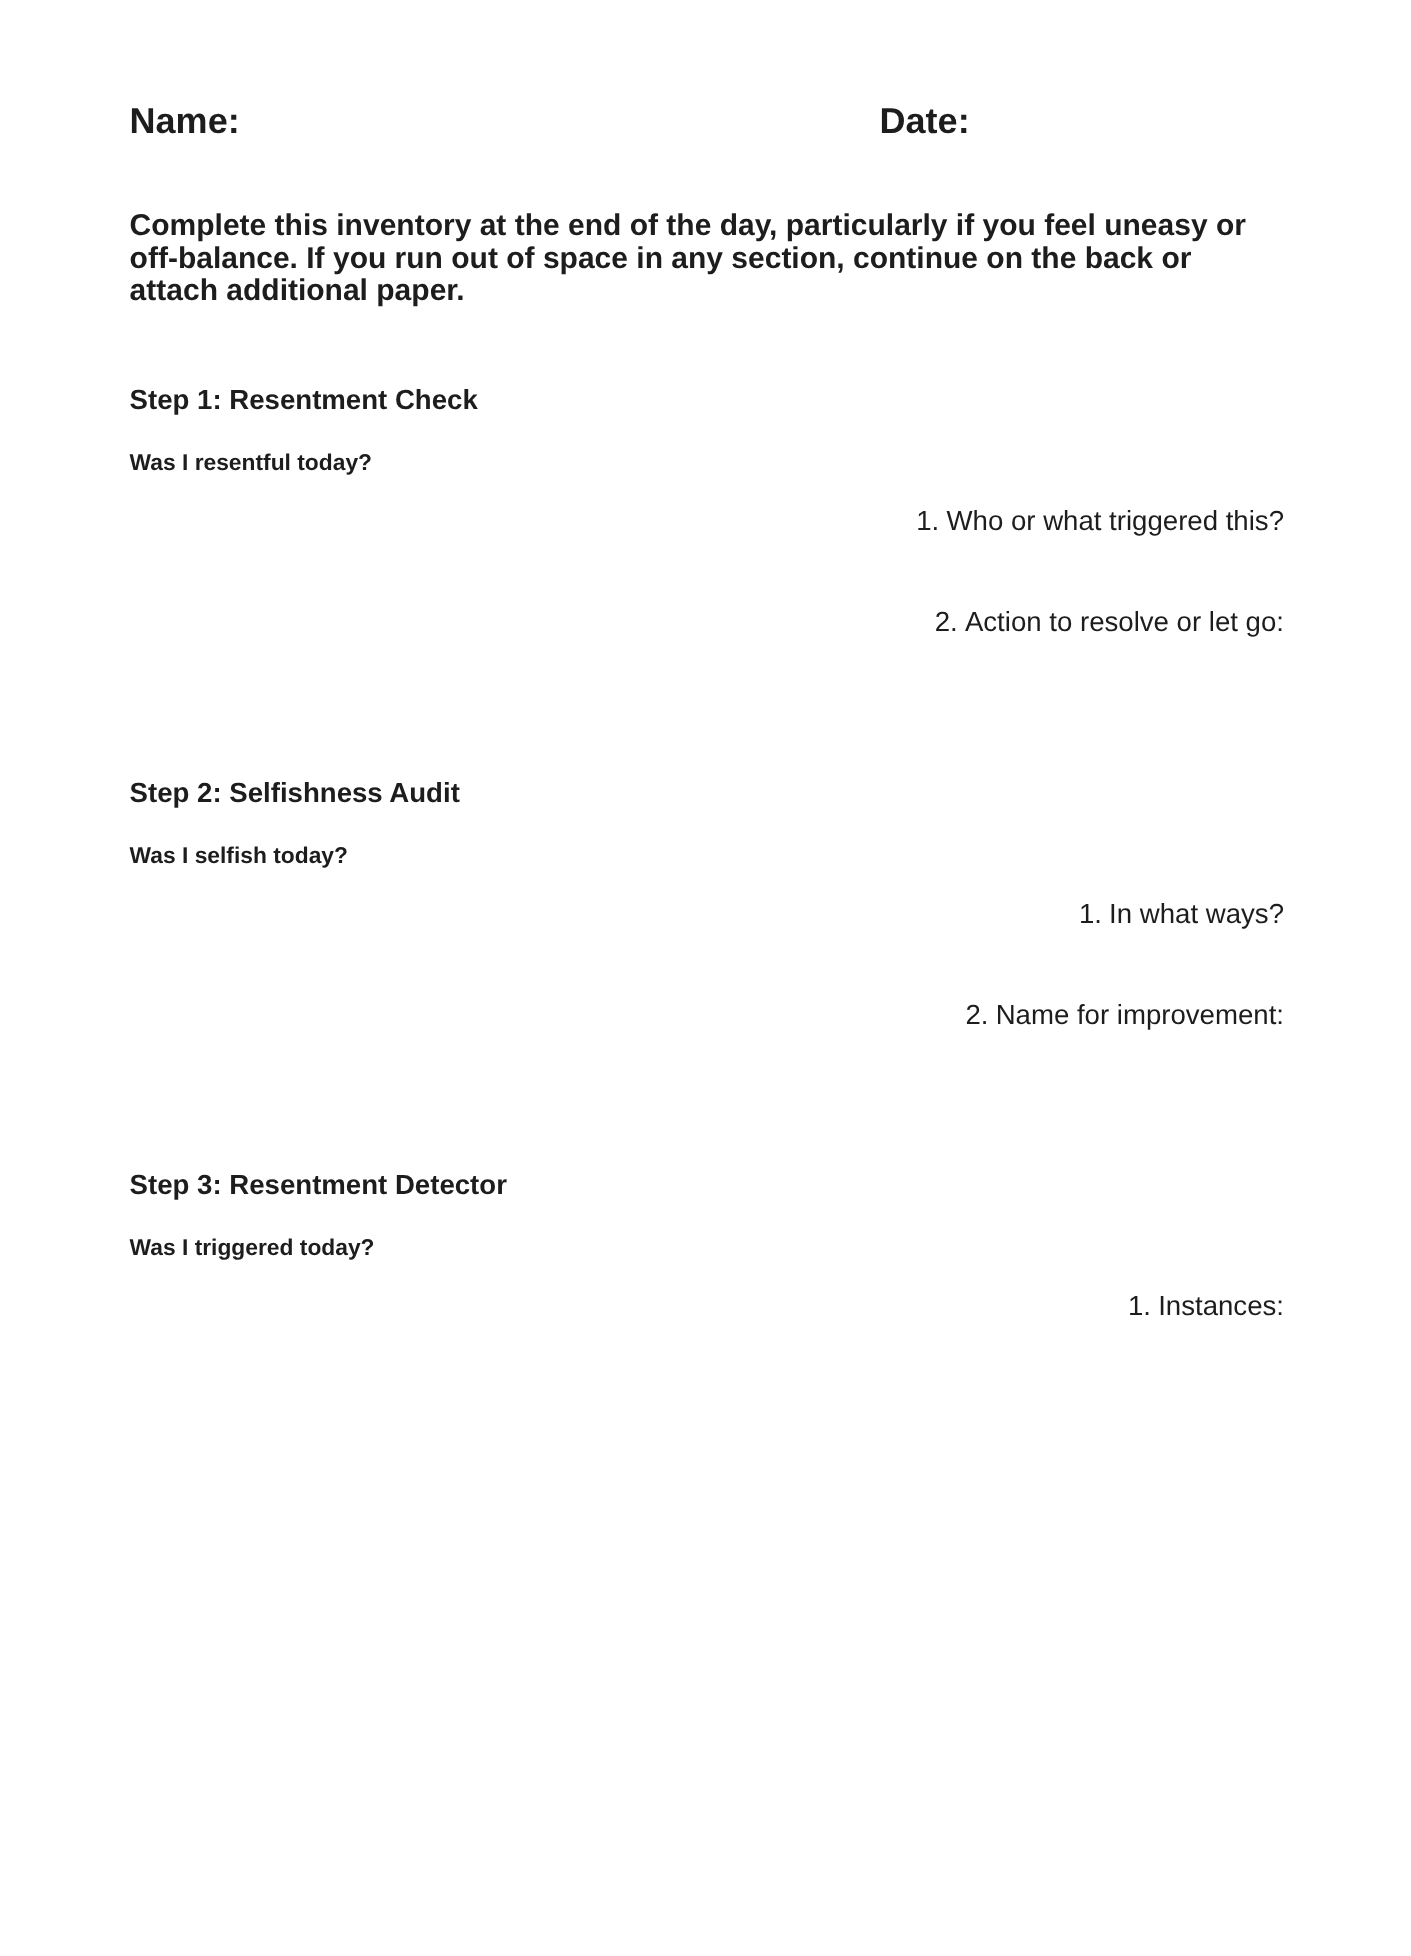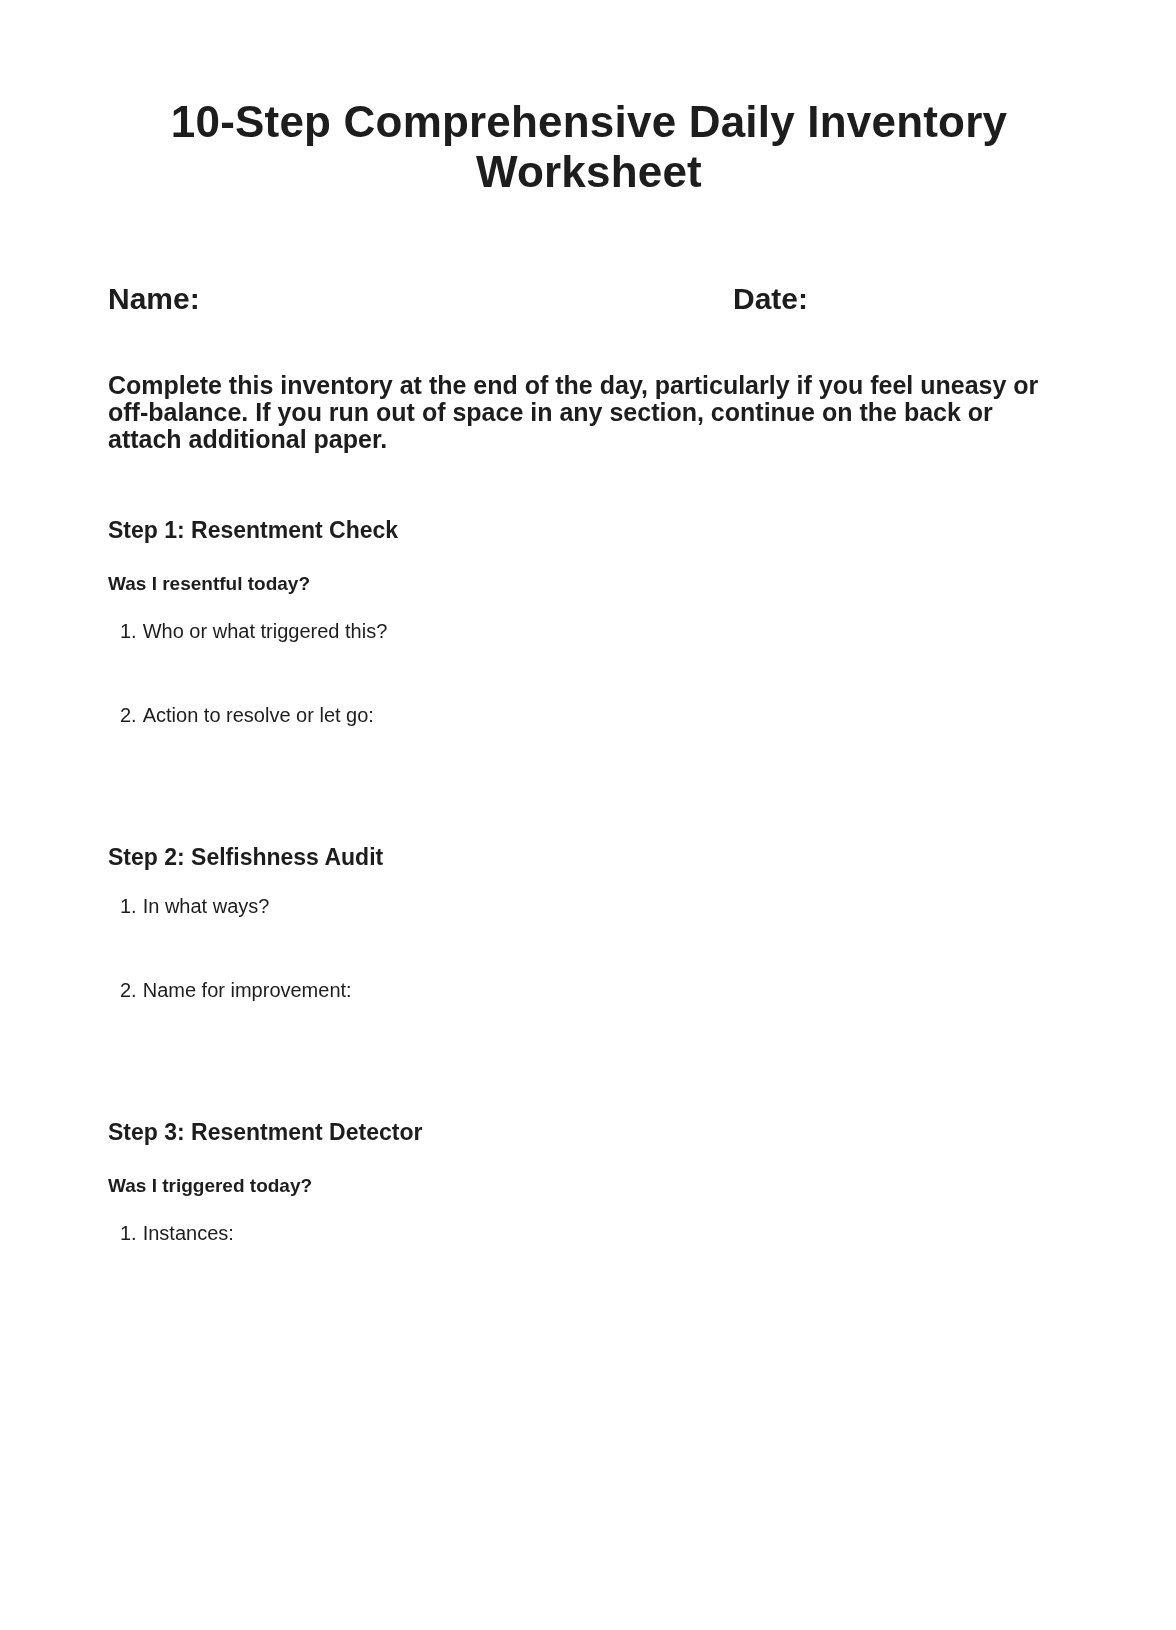--- a/index.html
+++ b/index.html
@@ -52,35 +52,35 @@
     margin-top: 112px;
   }
   .step:first-of-type .step-heading { margin-top: 61px; }
   .step-question {
     font-size: 19px;
     line-height: 28px;
     font-weight: 700;
     margin-top: 24px;
   }
   .item {
-    font-size: 20px;
+    font-size: 23px;
     line-height: 28px;
     font-weight: 400;
     margin-top: 19px;
     padding-left: 12px;
+    text-align: right;
   }
   .item.second { margin-top: 56px; }
   .item-num { margin-right: 6px; }
 </style>
 </head>
 <body>
 
 <main class="page">
 
-  <h1 class="doc-title">10-Step Comprehensive Daily Inventory Worksheet</h1>
 
   <div class="meta-row">
     <span class="meta-name">Name:</span>
     <span class="meta-date">Date:</span>
   </div>
 
   <p class="instructions">Complete this inventory at the end of the day, particularly if you feel uneasy or off-balance. If you run out of space in any section, continue on the back or attach additional paper.</p>
 
   <section class="step">
     <h2 class="step-heading">Step 1: Resentment Check</h2>
@@ -88,20 +88,21 @@
     <div class="item">
       <span class="item-num">1.</span><span class="item-text">Who or what triggered this?</span>
     </div>
     <div class="item second">
       <span class="item-num">2.</span><span class="item-text">Action to resolve or let go:</span>
     </div>
   </section>
 
   <section class="step">
     <h2 class="step-heading">Step 2: Selfishness Audit</h2>
+    <h3 class="step-question">Was I selfish today?</h3>
     <div class="item">
       <span class="item-num">1.</span><span class="item-text">In what ways?</span>
     </div>
     <div class="item second">
       <span class="item-num">2.</span><span class="item-text">Name for improvement:</span>
     </div>
   </section>
 
   <section class="step">
     <h2 class="step-heading">Step 3: Resentment Detector</h2>

